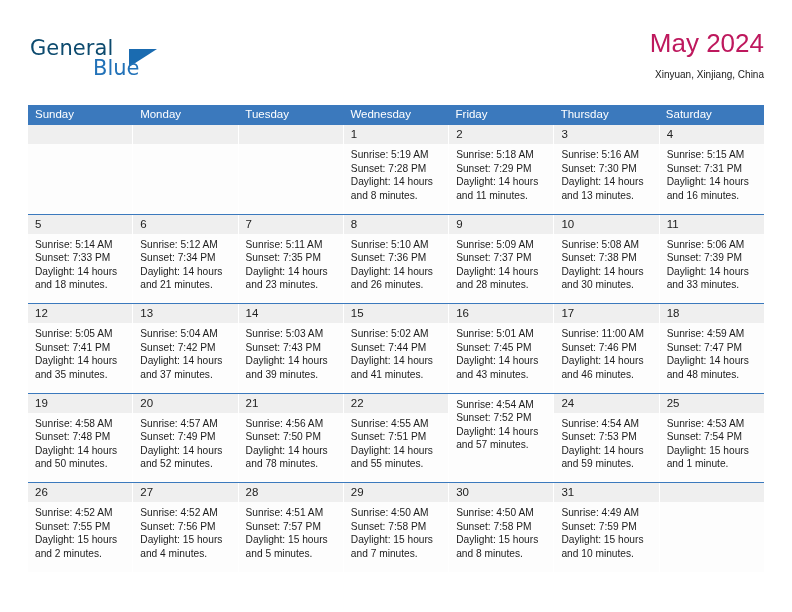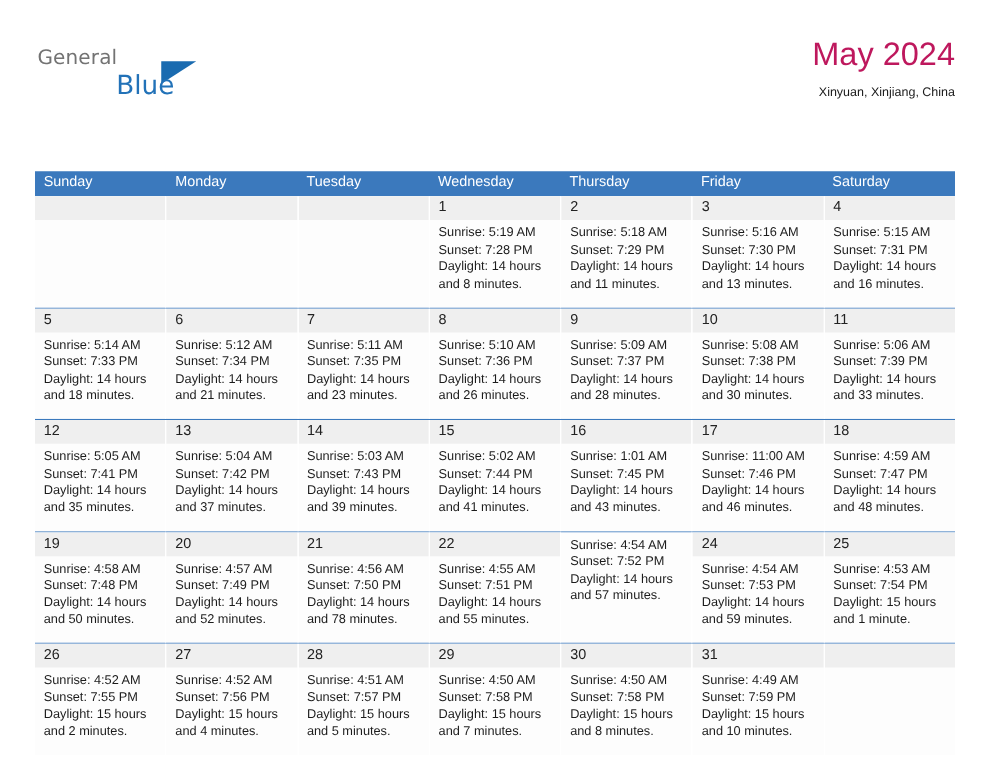--- a/index.html
+++ b/index.html
@@ -33,23 +33,23 @@
     position: absolute;
     left: 0;
     top: 6px;
     width: 220px;
     height: 56px;
   }
   .logo-general {
     position: absolute;
     left: 2px;
     top: 2px;
-    font-size: 16px;
+    font-size: 21px;
     letter-spacing: 0.1px;
-    color: #737373;
+    color: #0c4a6e;
     font-family: "DejaVu Sans", sans-serif;
   }
   .logo-blue {
     position: absolute;
     left: 65px;
     top: 22px;
     font-size: 21px;
     color: #2272b8;
     font-family: "DejaVu Sans", sans-serif;
   }
@@ -83,21 +83,20 @@
     line-height: 16px;
     white-space: nowrap;
   }
 
   
   .calendar {
     position: absolute;
     left: 28px;
     top: 105px;
     width: 736px;
-    margin-top: 32px;
   }
   .weekday-row {
     display: flex;
     background: #3b79bd;
   }
   .weekday {
     flex: 1 1 0;
     min-width: 0;
     box-sizing: border-box;
     color: #ffffff;
@@ -160,22 +159,22 @@
       <div class="location">Xinyuan, Xinjiang, China</div>
     </div>
   </div>
 
   <div class="calendar">
     <div class="weekday-row">
       <div class="weekday">Sunday</div>
       <div class="weekday">Monday</div>
       <div class="weekday">Tuesday</div>
       <div class="weekday">Wednesday</div>
+      <div class="weekday">Friday</div>
       <div class="weekday">Thursday</div>
-      <div class="weekday">Friday</div>
       <div class="weekday">Saturday</div>
     </div>
 
     <div class="week-row">
       <div class="day-cell empty">
         <div class="day-num-band"></div>
 
       </div>
       <div class="day-cell empty">
         <div class="day-num-band"></div>
@@ -322,21 +321,21 @@
         <div class="day-body">
           <div>Sunrise: 5:02 AM</div>
           <div>Sunset: 7:44 PM</div>
           <div>Daylight: 14 hours</div>
           <div>and 41 minutes.</div>
         </div>
       </div>
       <div class="day-cell">
         <div class="day-num-band">16</div>
         <div class="day-body">
-          <div>Sunrise: 1:01 AM</div>
+          <div>Sunrise: 5:01 AM</div>
           <div>Sunset: 7:45 PM</div>
           <div>Daylight: 14 hours</div>
           <div>and 43 minutes.</div>
         </div>
       </div>
       <div class="day-cell">
         <div class="day-num-band">17</div>
         <div class="day-body">
           <div>Sunrise: 11:00 AM</div>
           <div>Sunset: 7:46 PM</div>

